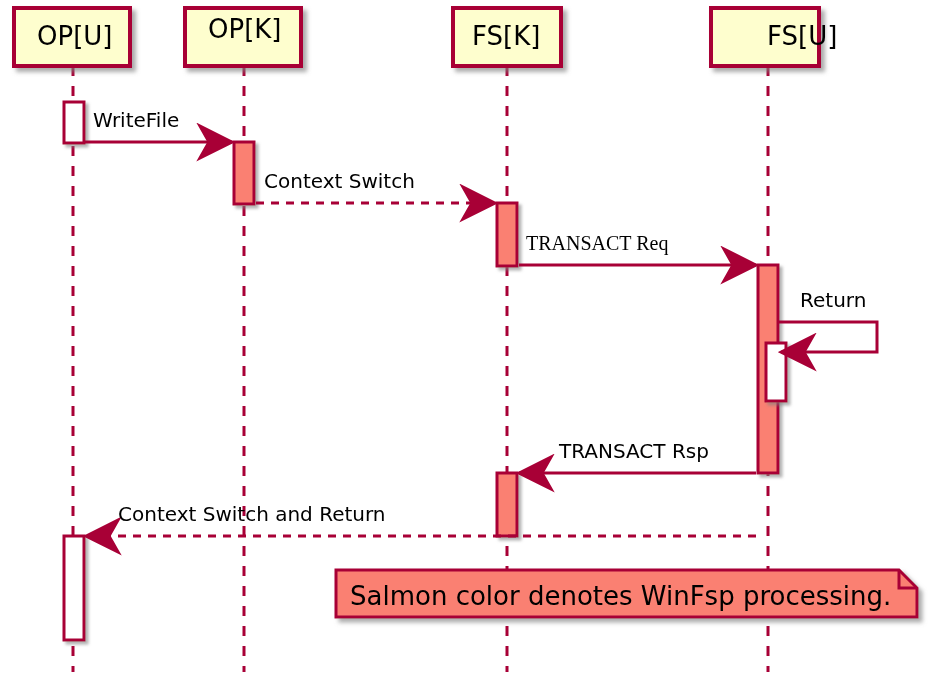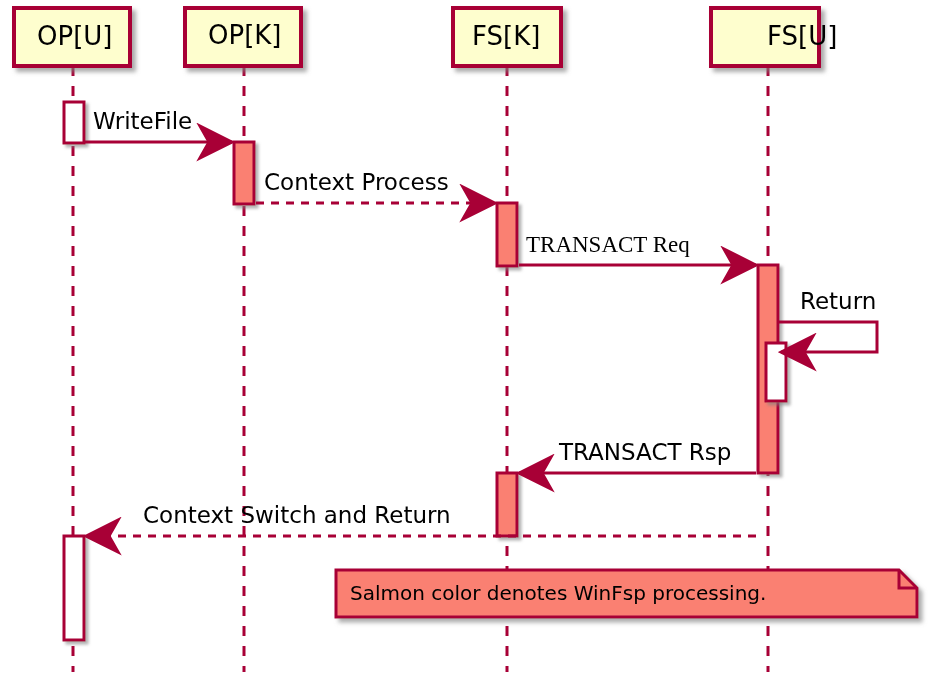--- a/index.html
+++ b/index.html
@@ -28,24 +28,24 @@
     position: absolute;
     font-family: "DejaVu Sans", sans-serif;
     color: #000000;
     white-space: nowrap;
     line-height: 1;
   }
   .participant-label {
     font-size: 26px;
   }
   .message-label {
-    font-size: 23px;
+    font-size: 20px;
   }
   .note-label {
-    font-size: 20px;
+    font-size: 26px;
   }
 </style>
 </head>
 <body>
 
 <div id="diagram">
 
   <svg width="950" height="682">
     <defs>
       <filter id="boxshadow" x="-20%" y="-20%" width="160%" height="160%">
@@ -89,24 +89,24 @@
         <line x1="756" y1="536" x2="86" y2="536" stroke="#A80036" stroke-width="3" marker-end="url(#arrowSolid)" stroke-dasharray="8,7"></line>
       </g>
     <g id="note-shape">
         <path d="M 336 570 L 899 570 L 917 588 L 917 617 L 336 617 Z" fill="#FA8072" stroke="#A80036" stroke-width="3" filter="url(#boxshadow)"></path>
         <path d="M 899 570 L 899 588 L 917 588" fill="none" stroke="#A80036" stroke-width="3"></path>
       </g>
   </svg>
 
   <div id="text-layer">
       <div class="lbl participant-label" style="left: 37px; top: 23px;">OP[U]</div>
-      <div class="lbl participant-label" style="left: 208px; top: 22px; text-align: center;">OP[K]</div>
+      <div class="lbl participant-label" style="left: 208px; top: 16px; text-align: center;">OP[K]</div>
       <div class="lbl participant-label" style="left: 472px; top: 23px;">FS[K]</div>
       <div class="lbl participant-label" style="left: 730px; top: 23px; margin-left: 37px;">FS[U]</div>
       <div class="lbl message-label" style="left: 93px; top: 110px;">WriteFile</div>
-      <div class="lbl message-label" style="left: 264px; top: 171px;">Context Process</div>
+      <div class="lbl message-label" style="left: 264px; top: 171px;">Context Switch</div>
       <div class="lbl message-label" style="left: 526px; top: 233px; font-family: Liberation Serif, serif;">TRANSACT Req</div>
       <div class="lbl message-label" style="left: 800px; top: 290px;">Return</div>
       <div class="lbl message-label" style="left: 559px; top: 441px;">TRANSACT Rsp</div>
-      <div class="lbl message-label" style="left: 118px; top: 504px; margin-left: 25px;">Context Switch and Return</div>
+      <div class="lbl message-label" style="left: 118px; top: 504px;">Context Switch and Return</div>
       <div class="lbl note-label" style="left: 350px; top: 583px;">Salmon color denotes WinFsp processing.</div>
     </div>
 </div>
 
 </body></html>

